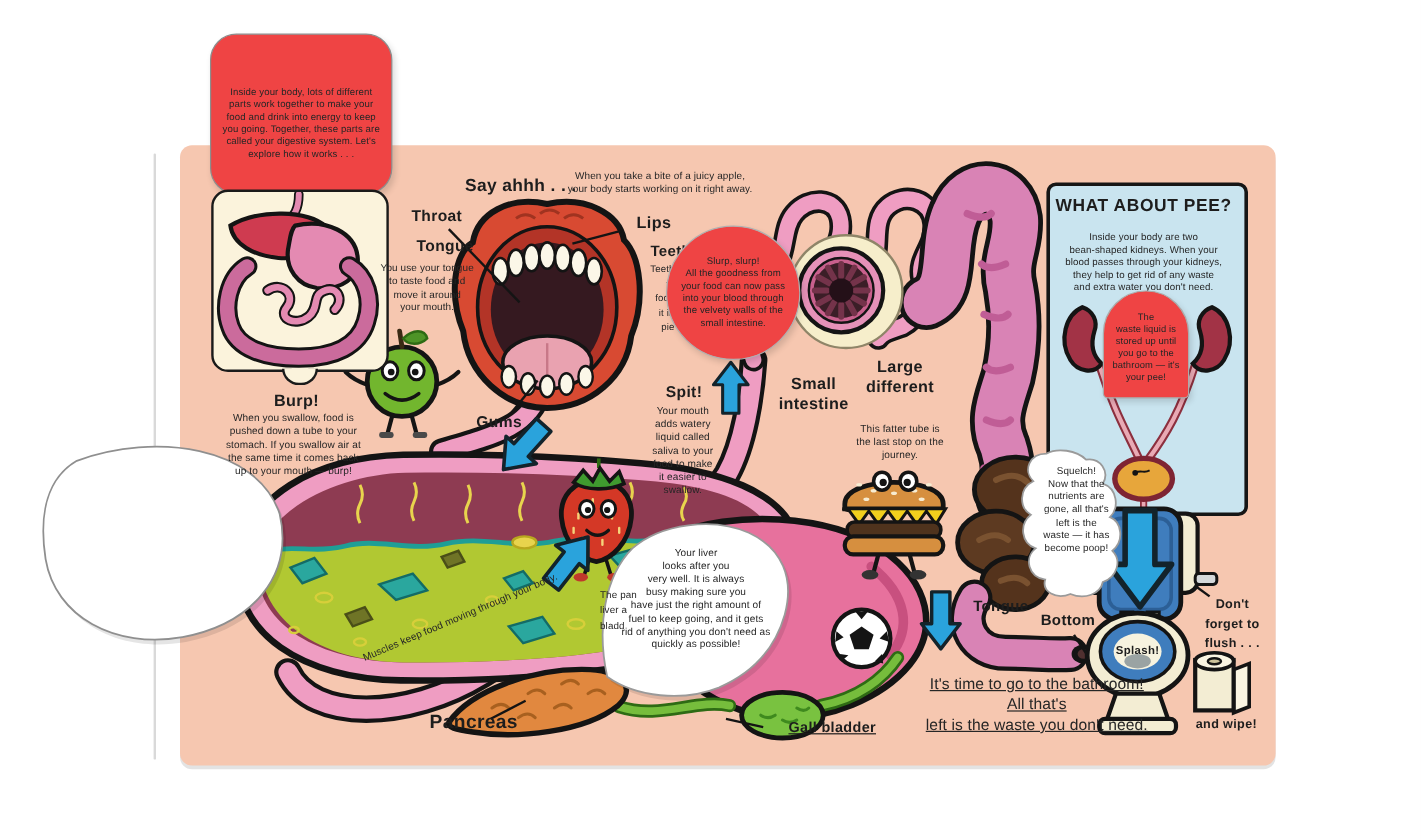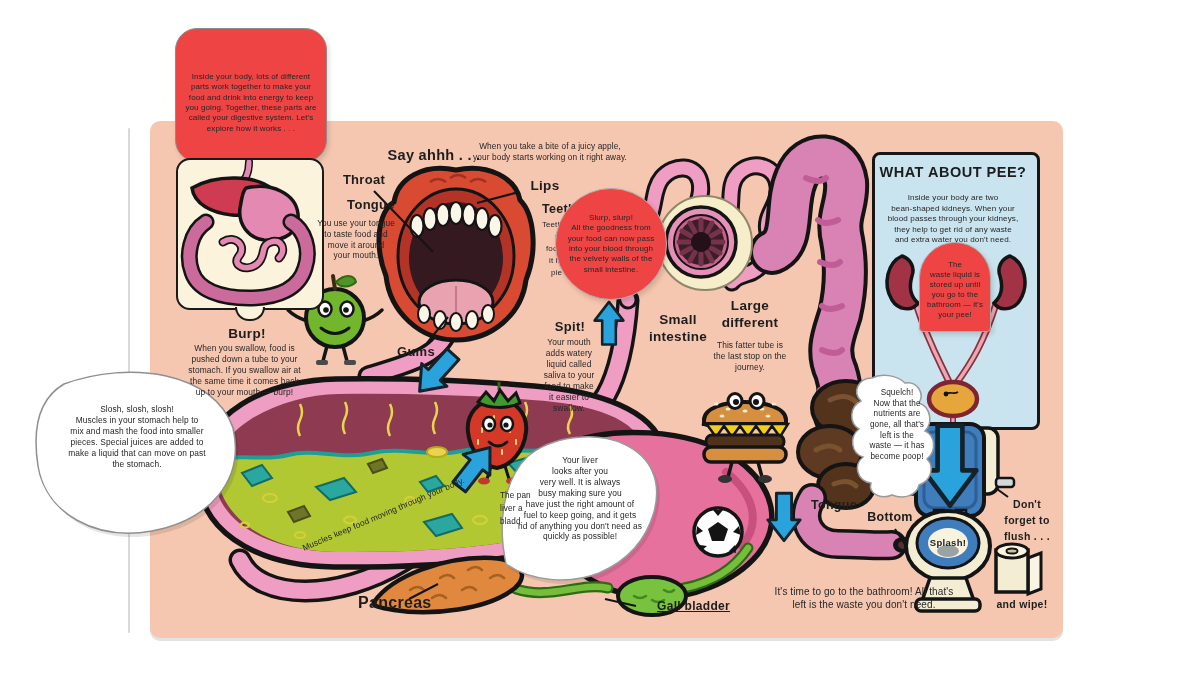--- a/index.html
+++ b/index.html
@@ -366,26 +366,20 @@
 pie</div>
   <div class="t h abs" style="left:391px;top:344px;width:50px;font-size:13px;">Gums</div>
 
   <div class="t h abs" style="left:182px;top:325px;width:130px;font-size:13.5px;">Burp!</div>
   <div class="t abs" style="left:152px;top:343px;width:185px;font-size:8.4px;">When you swallow, food is
 pushed down a tube to your
 stomach. If you swallow air at
 the same time it comes back
 up to your mouth — burp!</div>
 
-  <div class="t abs" style="left:48px;top:404px;width:178px;font-size:8.4px;">Slosh, slosh, slosh!
-Muscles in your stomach help to
-mix and mash the food into smaller
-pieces. Special juices are added to
-make a liquid that can move on past
-the stomach.</div>
 
   <div class="t h abs" style="left:544px;top:319px;width:52px;font-size:13px;">Spit!</div>
   <div class="t abs" style="left:526px;top:337px;width:86px;font-size:8.4px;">Your mouth
 adds watery
 liquid called
 saliva to your
 food to make
 it easier to
 swallow.</div>
 
@@ -396,21 +390,21 @@
 into your blood through
 the velvety walls of the
 small intestine.</div>
   </div>
 
   <div class="t h abs" style="left:636px;top:312px;width:84px;font-size:13.5px;line-height:1.25;">Small
 intestine</div>
 
   <div class="t h abs" style="left:704px;top:298px;width:92px;font-size:13.5px;line-height:1.25;">Large
 different</div>
-  <div class="t abs" style="left:696px;top:340px;width:108px;font-size:8.4px;">This fatter tube is
+  <div class="t abs" style="left:696px;top:352px;width:108px;font-size:8.4px;">This fatter tube is
 the last stop on the
 journey.</div>
 
   <div class="t abs" style="left:303px;top:543px;width:220px;font-size:8.4px;white-space:nowrap;text-align:left;transform:rotate(-23deg);transform-origin:0 50%;">Muscles keep food moving through your body.</div>
 
   <div class="t abs" style="left:500px;top:489px;width:44px;font-size:8.2px;text-align:left;line-height:1.6;">The pan
 liver a
 bladd</div>
   <div class="t abs" style="left:505px;top:455px;width:150px;font-size:8.4px;">Your liver
 looks after you
@@ -419,21 +413,21 @@
 have just the right amount of
 fuel to keep going, and it gets
 rid of anything you don't need as
 quickly as possible!</div>
 
   <div class="t h abs" style="left:358px;top:593px;width:62px;font-size:16px;text-align:left;">Pancreas</div>
   <div class="t h abs" style="left:640px;top:599px;width:90px;font-size:12px;text-align:right;text-decoration:underline;">Gall bladder</div>
   <div class="t h abs" style="left:806px;top:497px;width:56px;font-size:12.5px;">Tongue</div>
   <div class="t h abs" style="left:860px;top:509px;width:60px;font-size:12.5px;">Bottom</div>
 
-  <div class="t abs" style="left:768px;top:585px;width:192px;font-size:10px;">It's time to go to the bathroom! All that's
+  <div class="t abs" style="left:768px;top:562px;width:192px;font-size:13px;text-decoration:underline;">It's time to go to the bathroom! All that's
 left is the waste you don't need.</div>
 
   <div class="t h abs" style="left:876px;top:163px;width:154px;font-size:14.5px;letter-spacing:.5px;">WHAT ABOUT PEE?</div>
   <div class="t abs" style="left:878px;top:193px;width:150px;font-size:8.1px;">Inside your body are two
 bean-shaped kidneys. When your
 blood passes through your kidneys,
 they help to get rid of any waste
 and extra water you don't need.</div>
 
   <div class="abs flap" style="left:919px;top:242px;width:72px;height:90px;border-radius:36px 36px 4px 4px;border-color:#ababab;display:flex;align-items:center;justify-content:center;padding-top:6px;box-sizing:border-box;">

